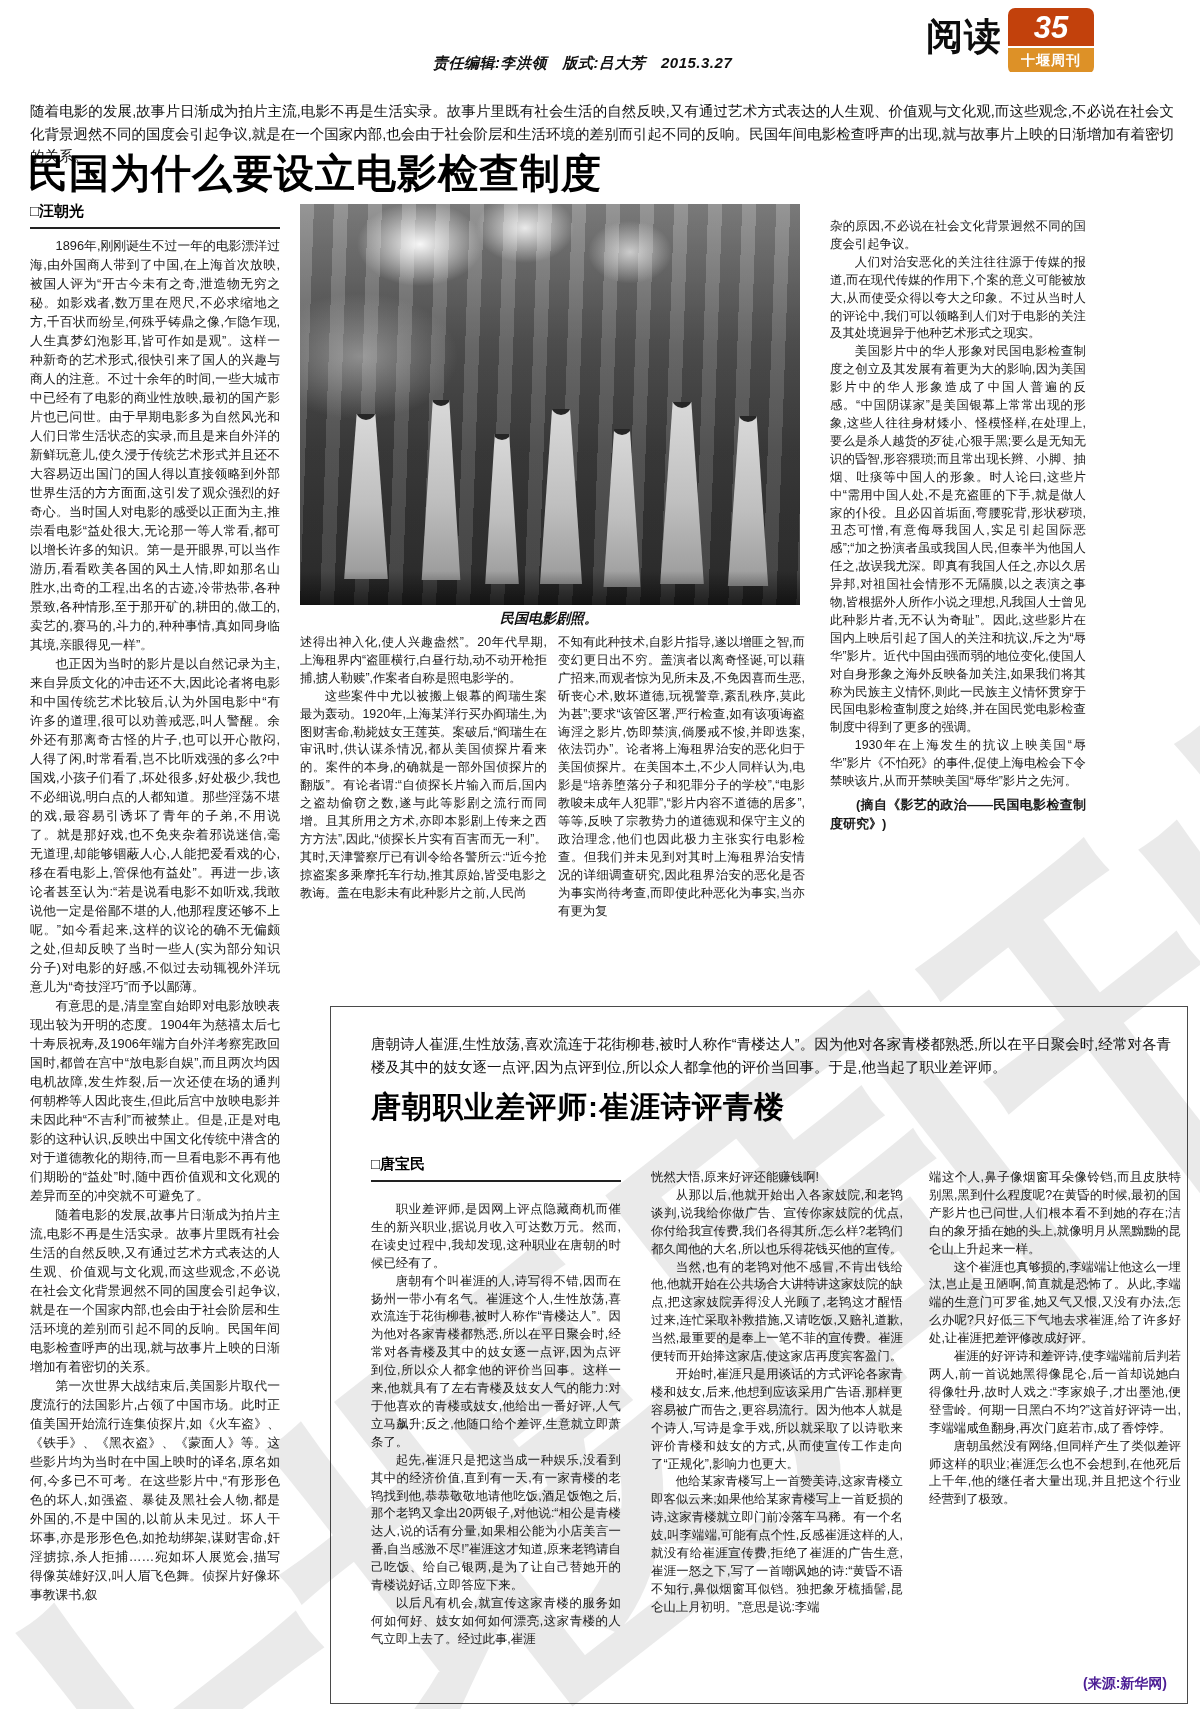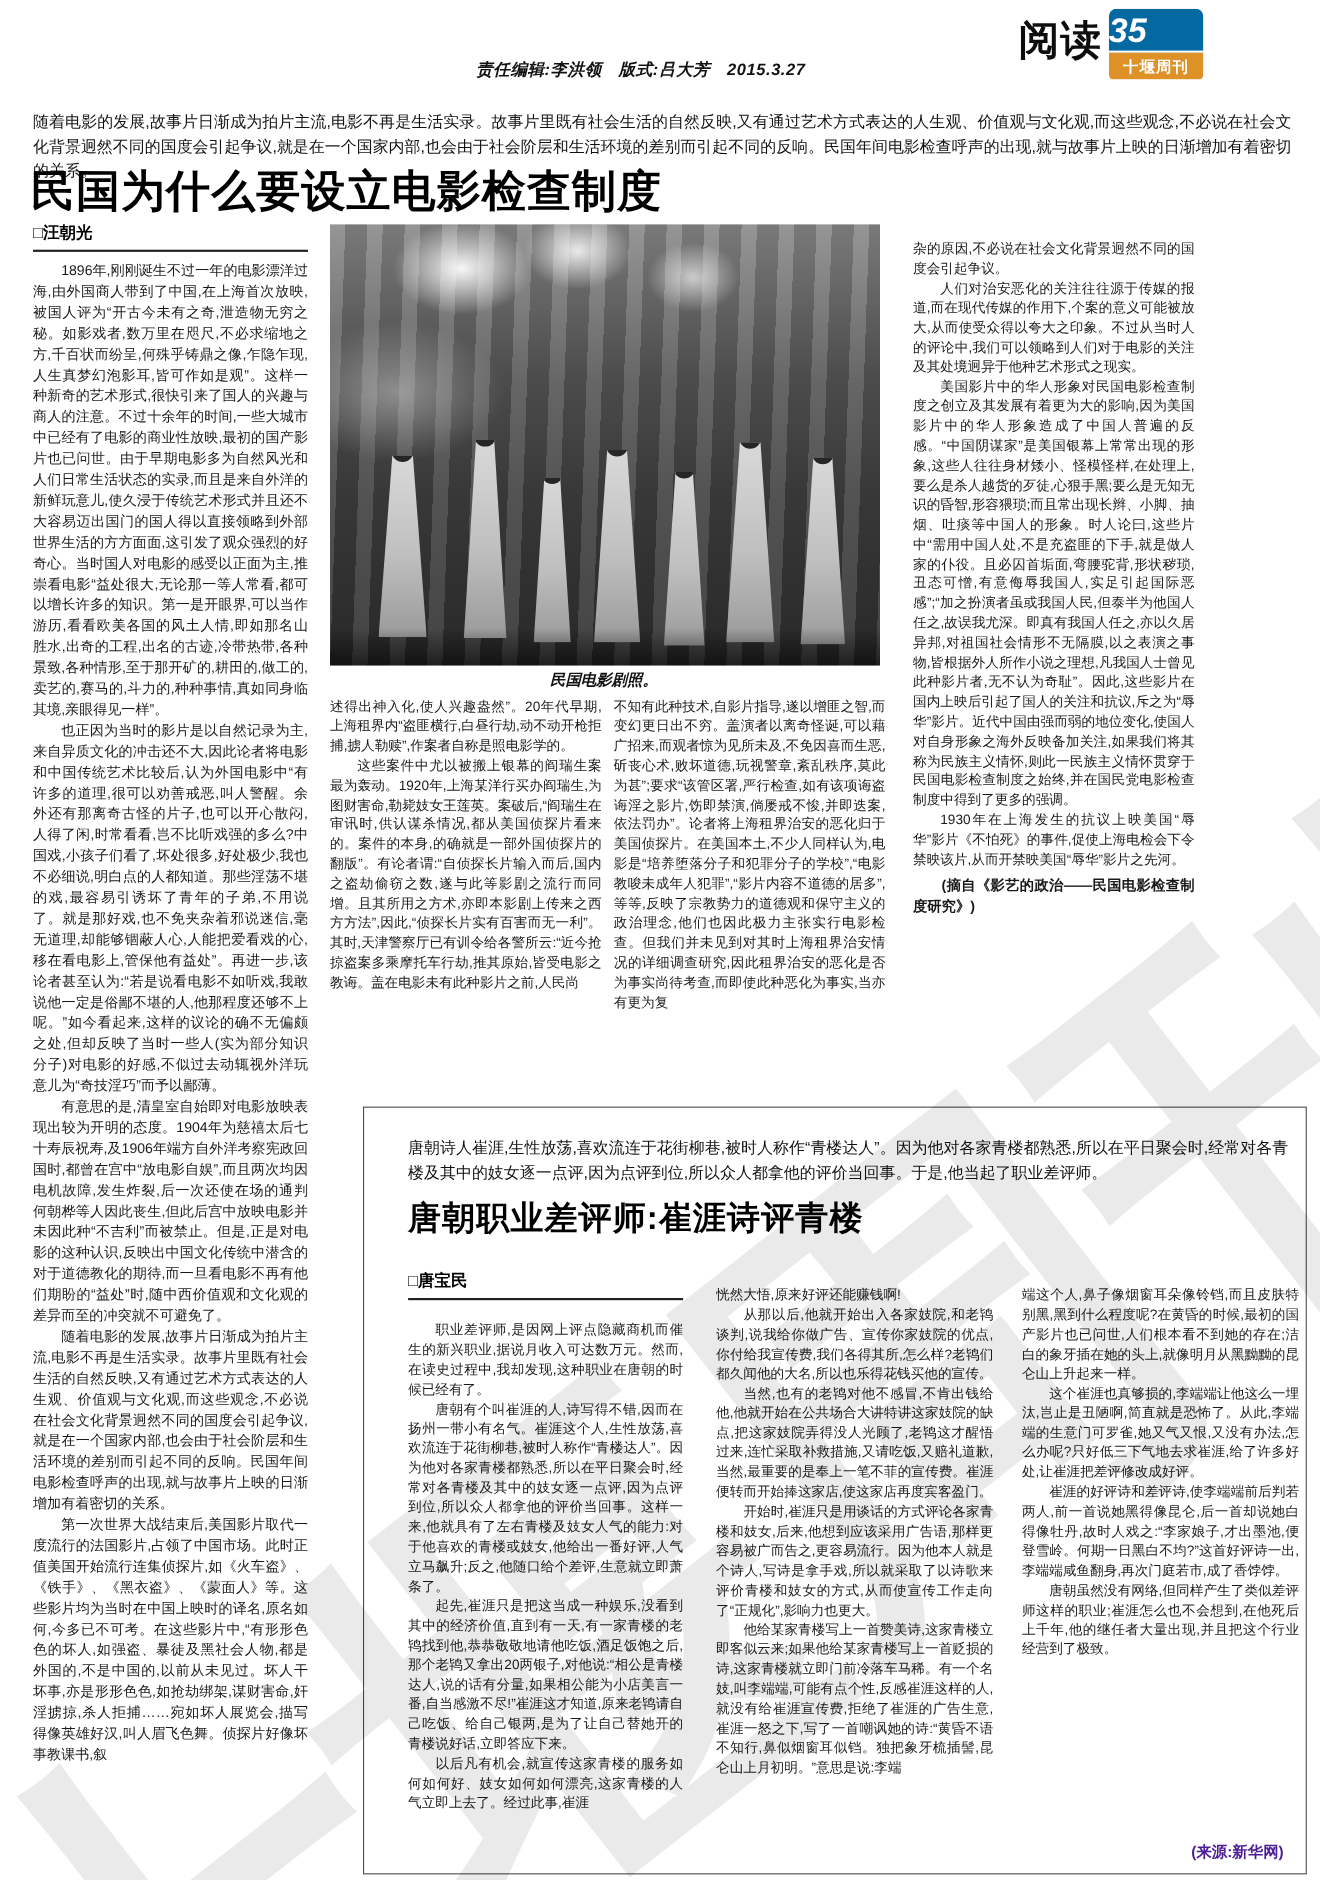--- a/index.html
+++ b/index.html
@@ -7,22 +7,22 @@
   body { font-family:"Liberation Sans", sans-serif; color:#1a1a1a; }
   .page { position:relative; width:1200px; height:1709px; background:#fff; overflow:hidden; }
 
   
   .editors { position:absolute; left:433px; top:54px; width:580px; text-align:left;
              font-size:15px; font-weight:bold; font-style:italic; color:#111; letter-spacing:0.5px; }
   .section-title { position:absolute; left:922px; top:12px; width:80px; text-align:right;
              font-size:37px; font-weight:bold; color:#0d0d0d; letter-spacing:1px; }
   .badge { position:absolute; left:1008px; top:8px; width:86px; height:66px;
            border-radius:7px; overflow:hidden; background:#fff; }
-  .badge-num { height:40px; background:#0369a1; color:#fff; font-size:31px; font-weight:bold;
-           font-style:italic; line-height:40px; border-bottom:2px solid #fff; }
+  .badge-num { height:40px; background:#c2410c; color:#fff; font-size:31px; font-weight:bold;
+           font-style:italic; text-align:center; line-height:40px; border-bottom:2px solid #fff; }
   .badge-name { height:24px; background:#dd9127; color:#fff; font-size:14px; font-weight:bold;
            text-align:center; line-height:24px; letter-spacing:1px; }
 
   
   .lede { position:absolute; left:30px; top:100px; width:1144px; font-size:14.5px;
           line-height:22.5px; text-align:justify; color:#111; }
   .headline1 { position:absolute; left:28px; top:146px; font-size:40px; font-weight:bold;
           color:#000; letter-spacing:1px; }
   .author { font-size:15px; font-weight:bold; color:#000; border-bottom:2px solid #222;
           padding-bottom:6px; }

